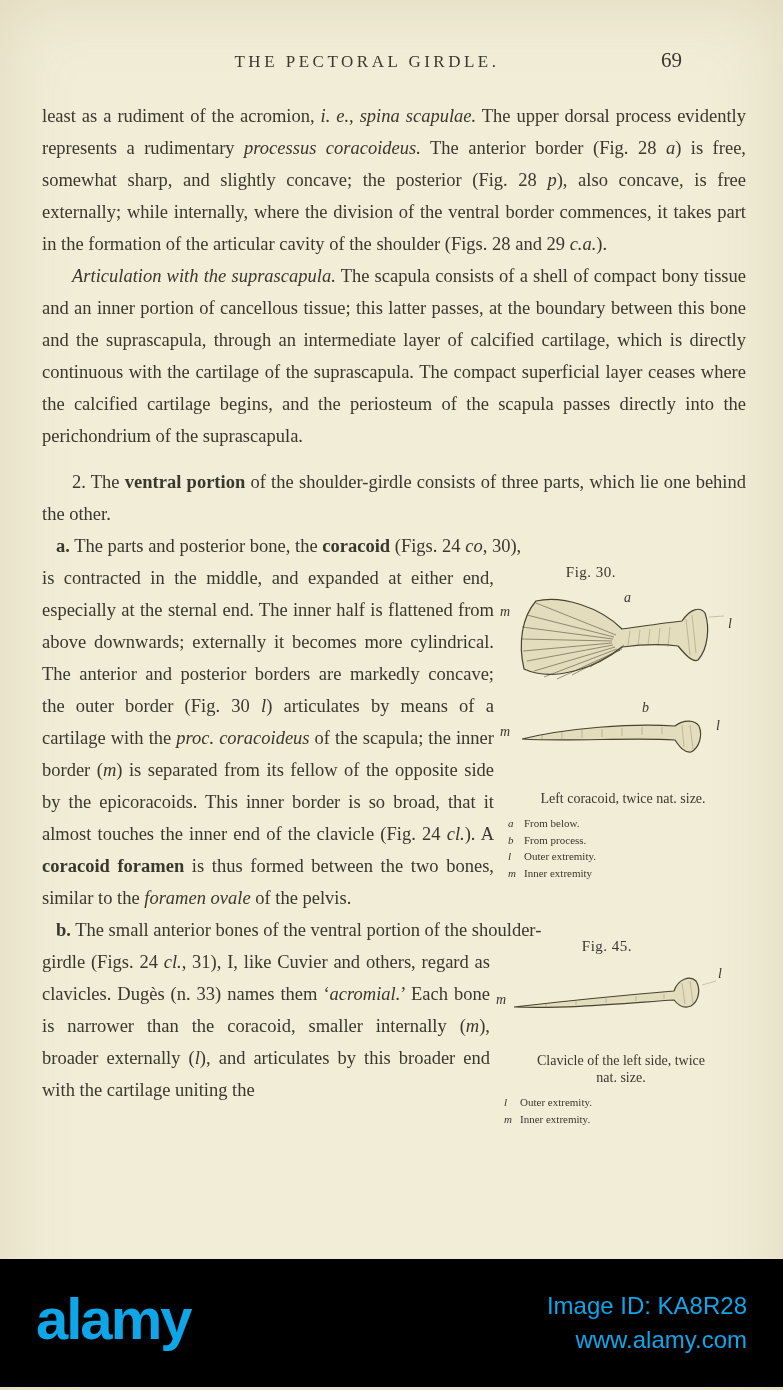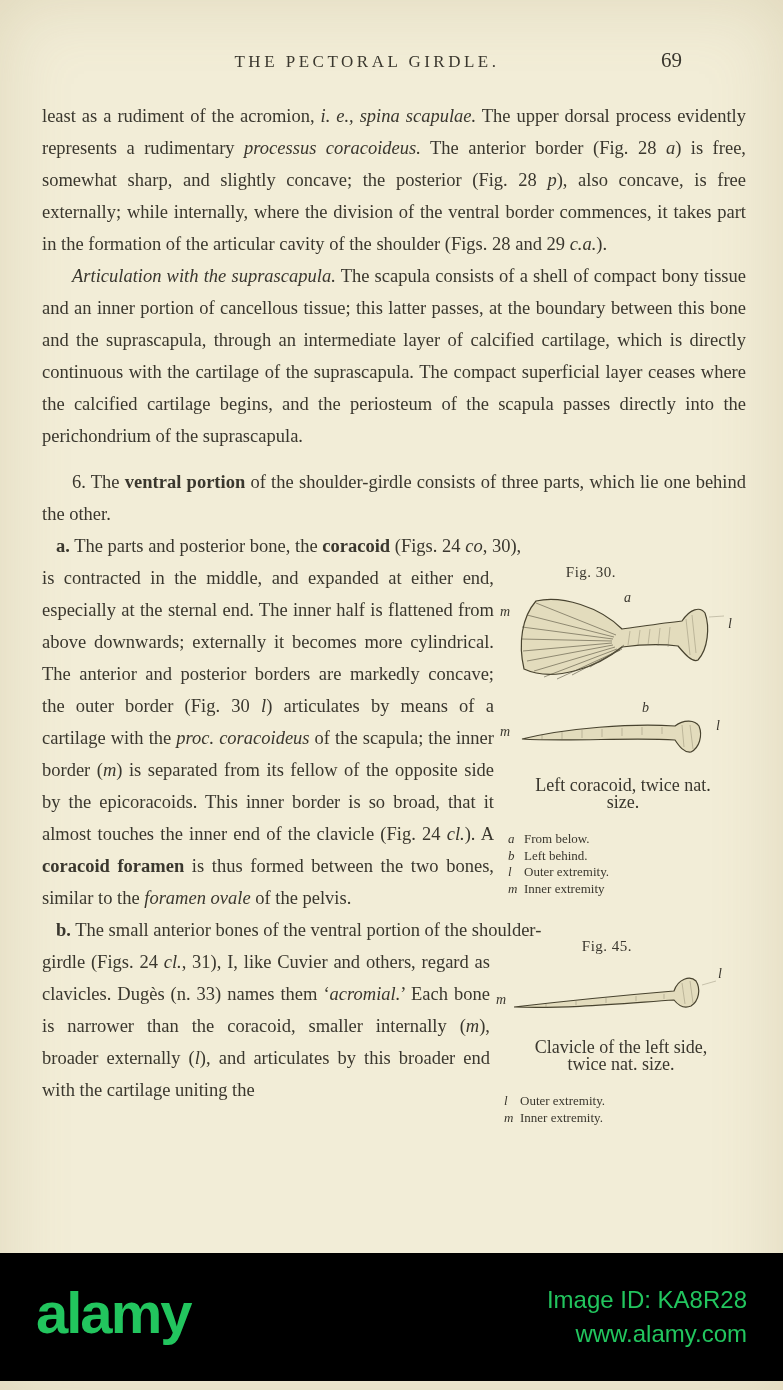--- a/index.html
+++ b/index.html
@@ -29,46 +29,46 @@
   .fig31{top:24px;width:250px;}
   .fig-title{text-align:center;font-size:15px;letter-spacing:0.5px;}
   .fig30 .fig-title{padding-right:64px;}
   .fig31 .fig-title{padding-right:28px;}
   .drawing{position:relative;}
   .drawing-a{height:108px;margin-top:8px;}
   .drawing-b{height:58px;margin-top:14px;}
   .fig31 .drawing-c{height:64px;margin-top:12px;}
   .drawing svg{display:block;}
   .bone-label{position:absolute;font-style:italic;font-size:14px;line-height:14px;}
-  .fig-caption{text-align:center;font-size:18px;line-height:17px;margin:8px auto 0;max-width:185px;}
-  .legend{margin-top:20px;padding-left:8px;font-size:13px;line-height:16.5px;}
+  .fig-caption{text-align:center;font-size:14px;line-height:17px;margin:21px auto 0;max-width:185px;}
+  .legend{margin-top:8px;padding-left:8px;font-size:11px;line-height:16.5px;}
   .legend-key{font-style:italic;display:inline-block;width:16px;}
   .outline{fill:#e3dcbd;stroke:#48432f;stroke-width:1.2;}
   .hatch{fill:none;stroke:#55503c;stroke-width:0.7;opacity:0.85;}
   .hatch-light{fill:none;stroke:#6a6450;stroke-width:0.6;opacity:0.55;}
-  .footer-bar{position:absolute;left:0;right:0;bottom:9px;height:128px;background:#000;color:#22c55e;}
+  .footer-bar{position:absolute;left:0;right:0;bottom:3px;height:128px;background:#000;color:#0ea5e9;}
   .alamy-logo{position:absolute;left:36px;top:50%;transform:translateY(-56%);
     font-family:"Liberation Sans","DejaVu Sans",sans-serif;font-weight:700;font-size:58px;letter-spacing:-2px;}
   .footer-meta{position:absolute;right:36px;top:50%;transform:translateY(-50%);text-align:right;
     font-family:"Liberation Sans","DejaVu Sans",sans-serif;font-size:24px;font-weight:400;line-height:34px;}
 </style>
 </head>
 <body>
 
 <div class="page">
   <div class="content">
 
     <div class="page-header">
       <span class="running-title">THE PECTORAL GIRDLE.</span>
       <span class="page-number">69</span>
     </div>
 
     <p class="para mt-p1"><span>least as a rudiment of the acromion, </span><span class="it">i. e., spina scapulae.</span><span> The upper dorsal process evidently represents a rudimentary </span><span class="it">processus coracoideus.</span><span> The anterior border (Fig. 28 </span><span class="it">a</span><span>) is free, somewhat sharp, and slightly concave; the posterior (Fig. 28 </span><span class="it">p</span><span>), also concave, is free externally; while internally, where the division of the ventral border commences, it takes part in the formation of the articular cavity of the shoulder (Figs. 28 and 29 </span><span class="it">c.a.</span><span>).</span></p>
     <p class="para indent"><span class="it">Articulation with the suprascapula.</span><span> The scapula consists of a shell of compact bony tissue and an inner portion of cancellous tissue; this latter passes, at the boundary between this bone and the suprascapula, through an intermediate layer of calcified cartilage, which is directly continuous with the cartilage of the suprascapula. The compact superficial layer ceases where the calcified cartilage begins, and the periosteum of the scapula passes directly into the perichondrium of the suprascapula.</span></p>
-    <p class="para indent sp-before"><span>6. The </span><span class="bd">ventral portion</span><span> of the shoulder-girdle consists of three parts, which lie one behind the other.</span></p>
+    <p class="para indent sp-before"><span>2. The </span><span class="bd">ventral portion</span><span> of the shoulder-girdle consists of three parts, which lie one behind the other.</span></p>
 
     <div class="section-a">
       <p class="para indent-sm wide-line"><span class="bd">a.</span><span> The parts and posterior bone, the </span><span class="bd">coracoid</span><span> (Figs. 24 </span><span class="it">co</span><span>, 30),</span></p>
       <p class="para narrow"><span>is contracted in the middle, and expanded at either end, especially at the sternal end. The inner half is flattened from above downwards; externally it becomes more cylindrical. The anterior and posterior borders are markedly concave; the outer border (Fig. 30 </span><span class="it">l</span><span>) articulates by means of a cartilage with the </span><span class="it">proc. coracoideus</span><span> of the scapula; the inner border (</span><span class="it">m</span><span>) is separated from its fellow of the opposite side by the epicoracoids. This inner border is so broad, that it almost touches the inner end of the clavicle (Fig. 24 </span><span class="it">cl.</span><span>). A </span><span class="bd">coracoid foramen</span><span> is thus formed between the two bones, similar to the </span><span class="it">foramen ovale</span><span> of the pelvis.</span></p>
 
       <figure class="fig fig30">
         <div class="fig-title">Fig. 30.</div>
 
         <div class="drawing drawing-a">
           <span class="bone-label" style="left:0;top:16px;">m</span>
@@ -89,21 +89,21 @@
           <svg width="210" height="50" viewBox="0 0 210 50" style="margin-left:12px;">
             <path class="outline" d="M10,28 C55,17 120,12 163,15 C172,8 183,9 187,15 C191,25 187,37 179,41 C172,42 167,35 163,29 C120,26 58,31 10,28 Z"></path>
             <path class="hatch-light" d="M30,24 L30,29 M50,21 L50,28 M70,19 L70,27 M90,18 L90,26 M110,17 L110,25 M130,16 L130,24 M150,16 L150,23 M170,14 L172,36 M178,14 L181,38"></path>
           </svg>
         </div>
 
         <figcaption class="fig-caption">Left coracoid, twice nat. size.</figcaption>
 
         <div class="legend">
           <div class="legend-row"><span class="legend-key">a</span><span class="legend-text">From below.</span></div>
-          <div class="legend-row"><span class="legend-key">b</span><span class="legend-text">Left behind.</span></div>
+          <div class="legend-row"><span class="legend-key">b</span><span class="legend-text">From process.</span></div>
           <div class="legend-row"><span class="legend-key">l</span><span class="legend-text">Outer extremity.</span></div>
           <div class="legend-row"><span class="legend-key">m</span><span class="legend-text">Inner extremity</span></div>
         </div>
       </figure>
     </div>
 
     <div class="section-b">
       <p class="para indent-sm wide-line"><span class="bd">b.</span><span> The small anterior bones of the ventral portion of the shoulder-</span></p>
       <p class="para narrow2"><span>girdle (Figs. 24 </span><span class="it">cl.</span><span>, 31), I, like Cuvier and others, regard as clavicles. Dugès (n. 33) names them ‘</span><span class="it">acromial.</span><span>’ Each bone is narrower than the coracoid, smaller internally (</span><span class="it">m</span><span>), broader externally (</span><span class="it">l</span><span>), and articulates by this broader end with the cartilage uniting the</span></p>
 

